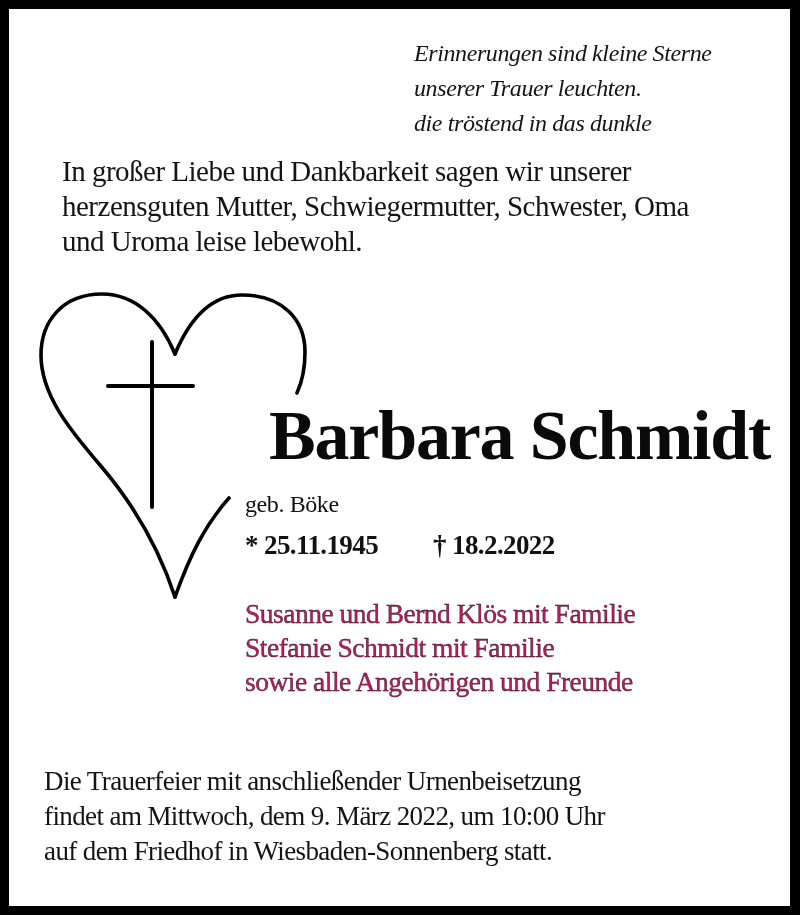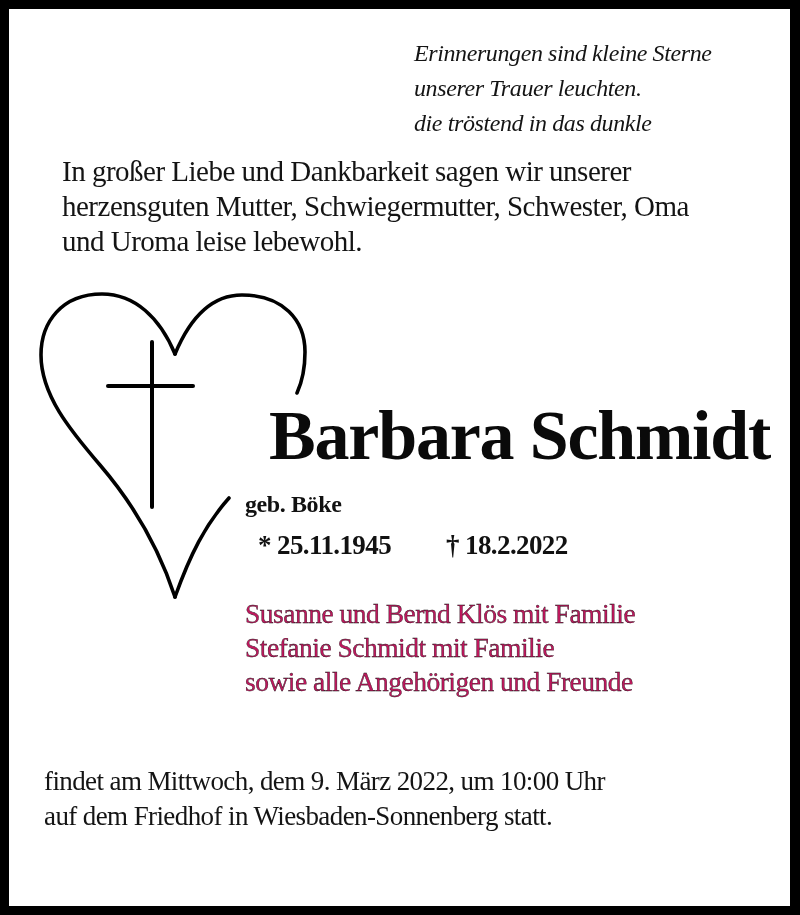--- a/index.html
+++ b/index.html
@@ -64,28 +64,28 @@
       letter-spacing: -1.2px;
       white-space: nowrap;
       color: #0a0a0a;
       margin-left: 25px;
     }
     .maiden {
       position: absolute;
       left: 245px;
       top: 489px;
       font-size: 24px;
-      font-weight: bold;
+      font-weight: normal;
       line-height: 30px;
       letter-spacing: -0.4px;
       white-space: nowrap;
     }
     .dates {
       position: absolute;
-      left: 258px;
+      left: 245px;
       top: 528px;
       font-size: 27px;
       font-weight: bold;
       line-height: 34px;
       letter-spacing: -0.6px;
       white-space: nowrap;
     }
     .dates .death {
       position: absolute;
       left: 188px;
@@ -158,15 +158,16 @@
   <span class="death">† 18.2.2022</span>
 </div>
 
 <div class="mourners">
   <div>Susanne und Bernd Klös mit Familie</div>
   <div>Stefanie Schmidt mit Familie</div>
   <div>sowie alle Angehörigen und Freunde</div>
 </div>
 
 <div class="service">
+  <div>Die Trauerfeier mit anschließender Urnenbeisetzung</div>
   <div>findet am Mittwoch, dem 9. März 2022, um 10:00 Uhr</div>
   <div>auf dem Friedhof in Wiesbaden-Sonnenberg statt.</div>
 </div>
 
 </body></html>

